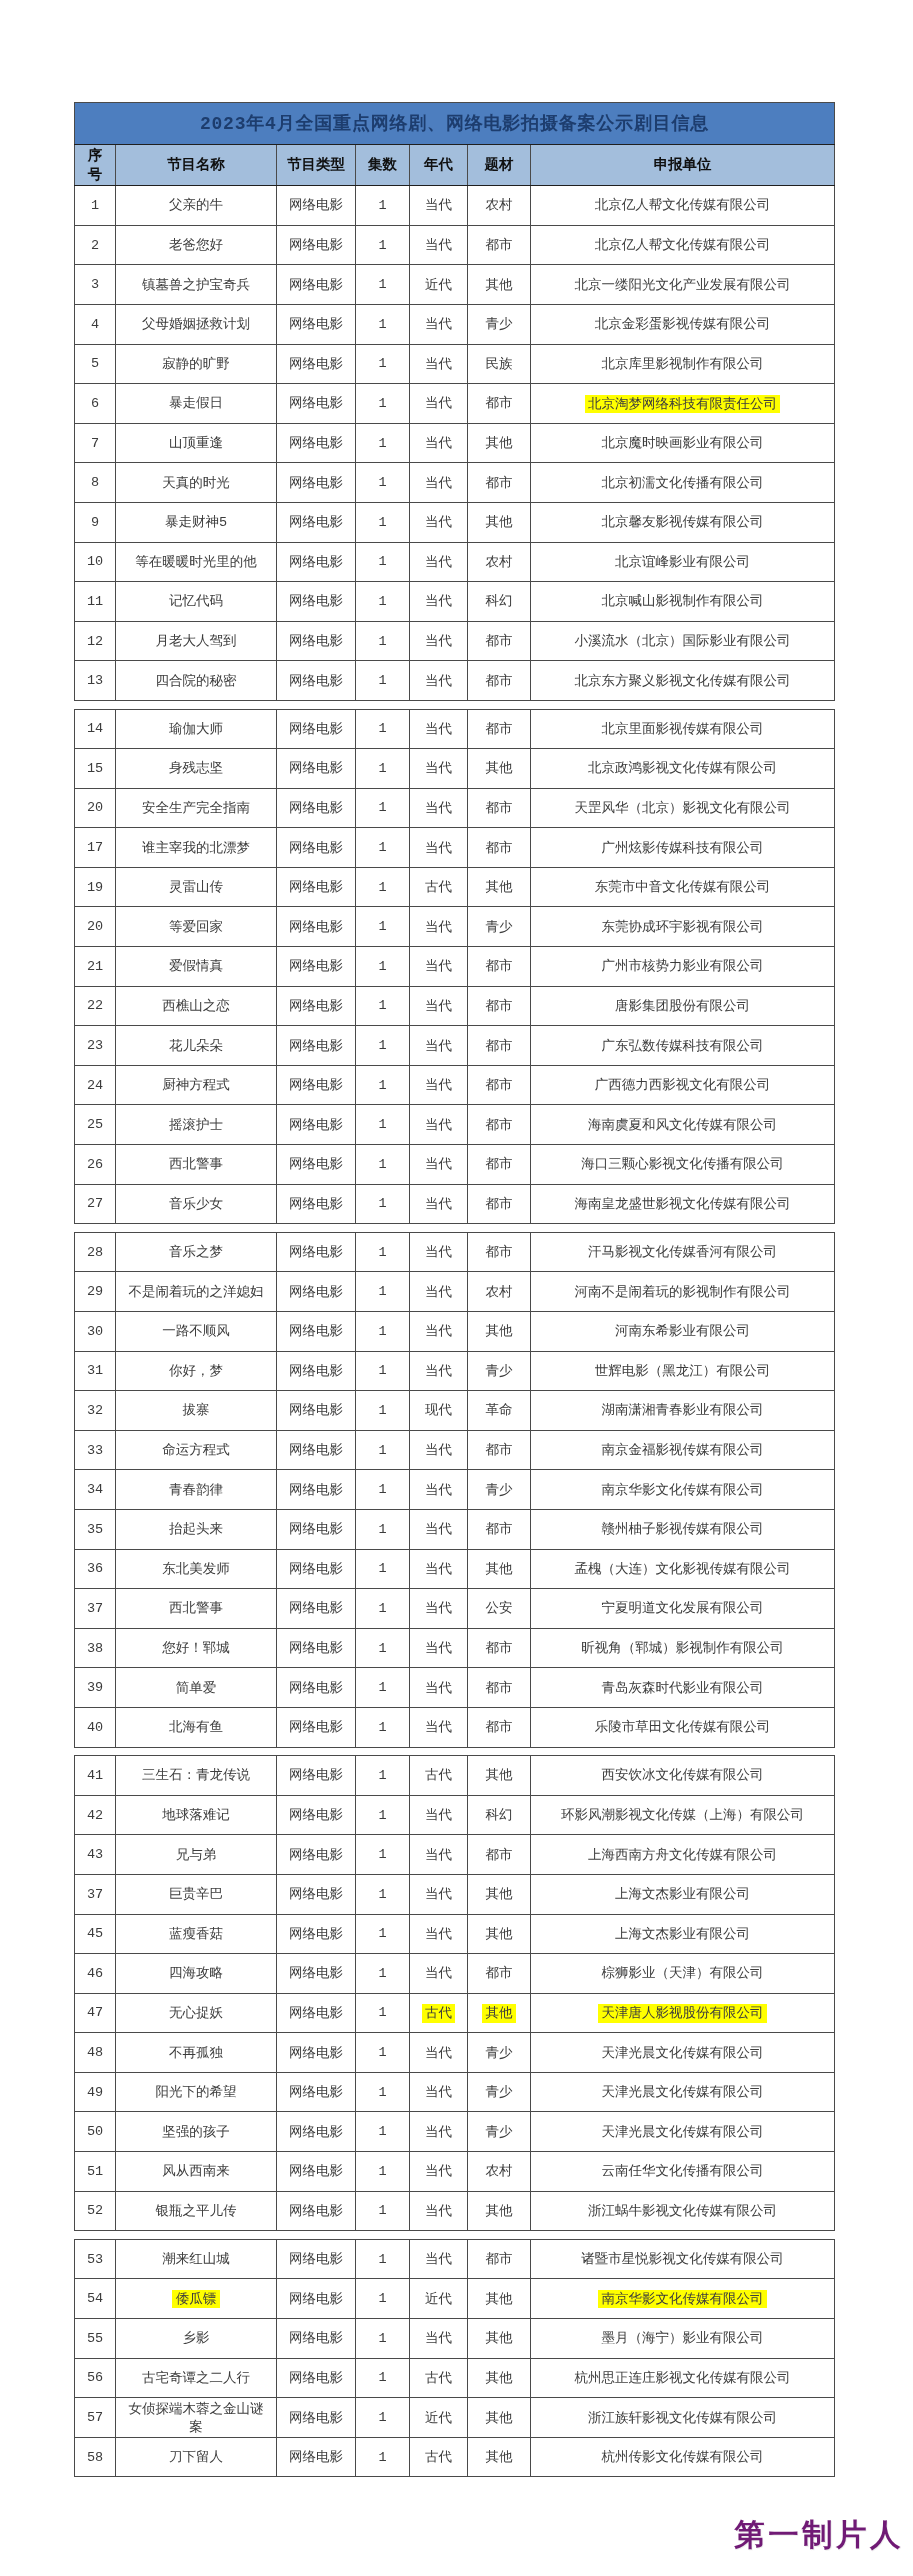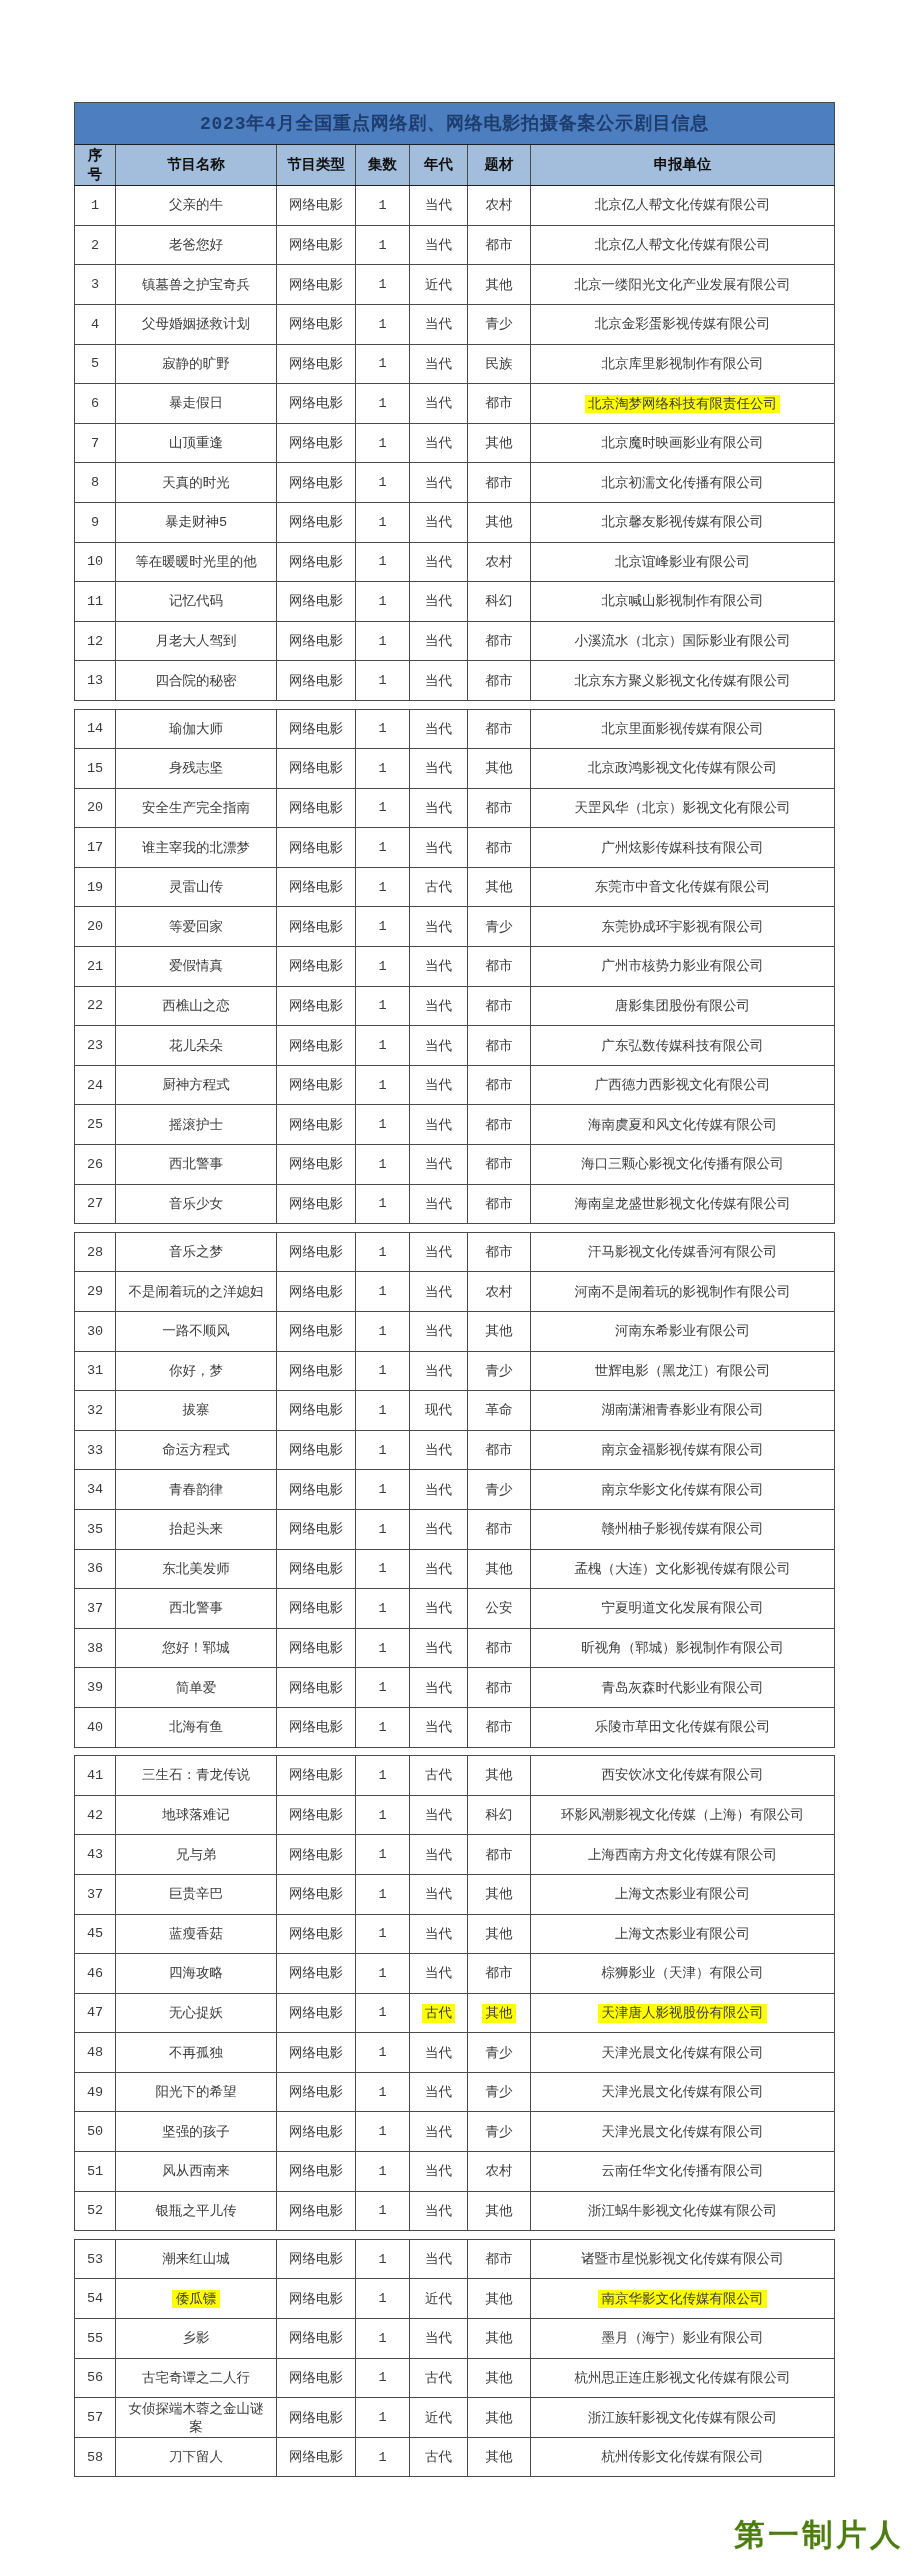--- a/index.html
+++ b/index.html
@@ -62,21 +62,21 @@
     background:var(--highlight,#ffff00);
     padding:1.7px 3.4px;
     margin-top:17px;
   }
   .watermark{
     position:absolute;
     top:2515px;
     right:10.2px;
     font-size:30.5px;
     font-weight:bold;
-    color:#4d7c0f;
+    color:#701a75;
     letter-spacing:3.4px;
     text-shadow:0.8px 0.8px 0 #efefef;
   }
 </style>
 </head>
 <body>
 
 <div class="page">
   <div class="table-region">
       <table class="seg">

